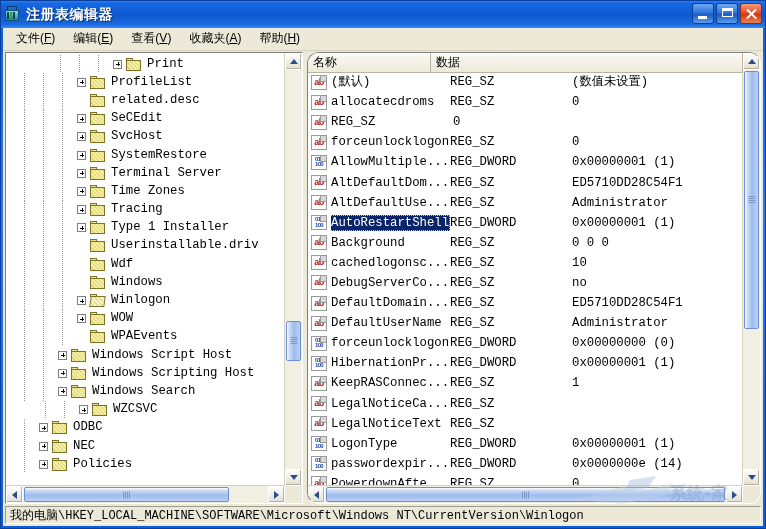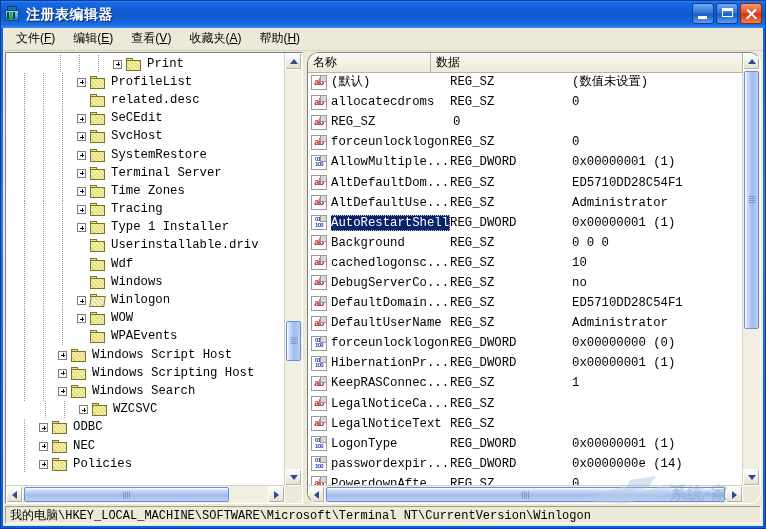--- a/index.html
+++ b/index.html
@@ -965,21 +965,21 @@
           <div class="sb-thumb horiz" style="top:1px;bottom:1px;left:18px;right:18px;">
               <div class="grip"></div>
             </div>
         </div>
         <div class="sb-corner"></div>
       </div>
 
     </div>
 
     <div id="statusbar">
-      <div id="status-inner">我的电脑\HKEY_LOCAL_MACHINE\SOFTWARE\Microsoft\Terminal NT\CurrentVersion\Winlogon</div>
+      <div id="status-inner">我的电脑\HKEY_LOCAL_MACHINE\SOFTWARE\Microsoft\Windows NT\CurrentVersion\Winlogon</div>
     </div>
 
   </div>
 
   <svg id="watermark" viewBox="0 0 165 34">
     <path d="M0 26 L46 12 L60 19 L96 9 L88 21 L44 30 Z" fill="#bdd2ea"></path>
     <path d="M52 6 L78 2 L70 14 L46 17 Z" fill="#9fbcdd"></path>
     <text x="92" y="25" font-family="DejaVu Sans, sans-serif" font-size="17" font-weight="bold" fill="#7fa0c6">系统-家</text>
   </svg>
 

